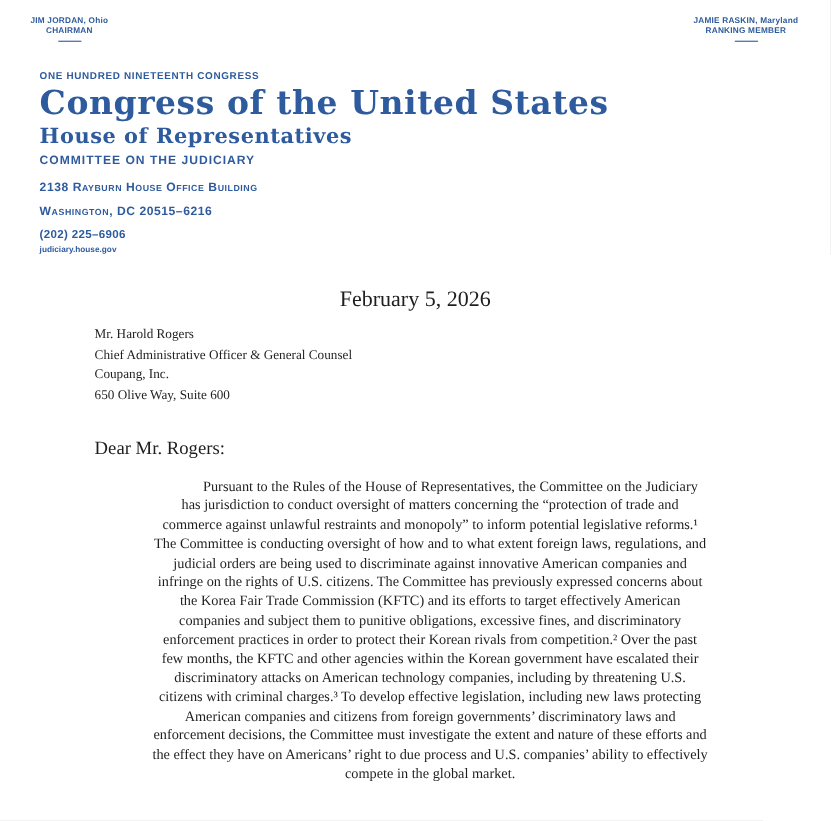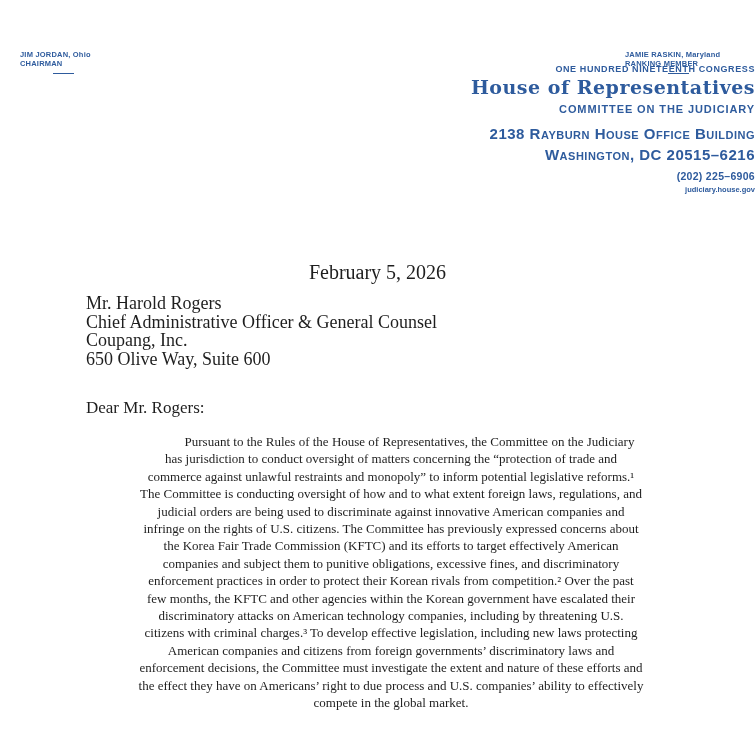--- a/index.html
+++ b/index.html
@@ -9,42 +9,42 @@
     width: 755px;
     height: 746px;
     background: #ffffff;
     overflow: hidden;
     font-family: "Liberation Serif", serif;
   }
   
   .corner {
     position: absolute;
     top: 14px;
+    text-align: center;
     color: #2e5b9d;
     font-family: "Liberation Sans", sans-serif;
     font-weight: bold;
     font-size: 7.5px;
     line-height: 9px;
     letter-spacing: 0.2px;
-    margin-top: 36px;
   }
   .corner-left  { left: 20px;  width: 86px; }
   .corner-right { right: 24px; width: 106px; }
   .corner-rule {
     width: 21px;
     border-top: 1.5px solid #2e5b9d;
     margin: 5px auto 0;
   }
   
   .center-block {
     position: absolute;
     top: 65px;
     left: 0;
     width: 100%;
-    text-align: right;
+    text-align: left;
     color: #2e5b9d;
     padding-left: 36px;
   }
   .session {
     font-family: "Liberation Sans", sans-serif;
     font-weight: bold;
     font-size: 9px;
     line-height: 9px;
     letter-spacing: 0.6px;
   }
@@ -69,21 +69,21 @@
     font-weight: bold;
     font-size: 11px;
     line-height: 12px;
     letter-spacing: 0.9px;
     margin-top: 6px;
   }
   .addr {
     font-family: "Liberation Sans", sans-serif;
     font-variant: small-caps;
     font-weight: bold;
-    font-size: 15px;
+    font-size: 11px;
     line-height: 12px;
     letter-spacing: 0.5px;
   }
   .addr.building { margin-top: 13px; }
   .addr.city     { margin-top: 9px; }
   .phone {
     font-family: "Liberation Sans", sans-serif;
     font-weight: bold;
     font-size: 10.5px;
     line-height: 12px;
@@ -104,21 +104,21 @@
     left: 0;
     width: 100%;
     text-align: center;
     font-size: 20px;
     color: #1e1e1e;
   }
   .recipient {
     position: absolute;
     top: 294px;
     left: 86px;
-    font-size: 18px;
+    font-size: 12px;
     line-height: 18.6px;
     color: #1e1e1e;
     white-space: nowrap;
   }
   .salutation {
     position: absolute;
     top: 398px;
     left: 86px;
     font-size: 17px;
     color: #1e1e1e;
@@ -150,20 +150,21 @@
     </div>
 
     <div class="corner corner-right">
       <div>JAMIE RASKIN, Maryland</div>
       <div>RANKING MEMBER</div>
       <div class="corner-rule"></div>
     </div>
 
     <div class="center-block">
       <div class="session">ONE HUNDRED NINETEENTH CONGRESS</div>
+      <div class="congress blackletter">Congress of the United States</div>
       <div class="chamber blackletter">House of Representatives</div>
       <div class="committee">COMMITTEE ON THE JUDICIARY</div>
       <div class="addr building">2138 Rayburn House Office Building</div>
       <div class="addr city">Washington, DC 20515–6216</div>
       <div class="phone">(202) 225–6906</div>
       <div class="website">judiciary.house.gov</div>
     </div>
 
   </header>
 

